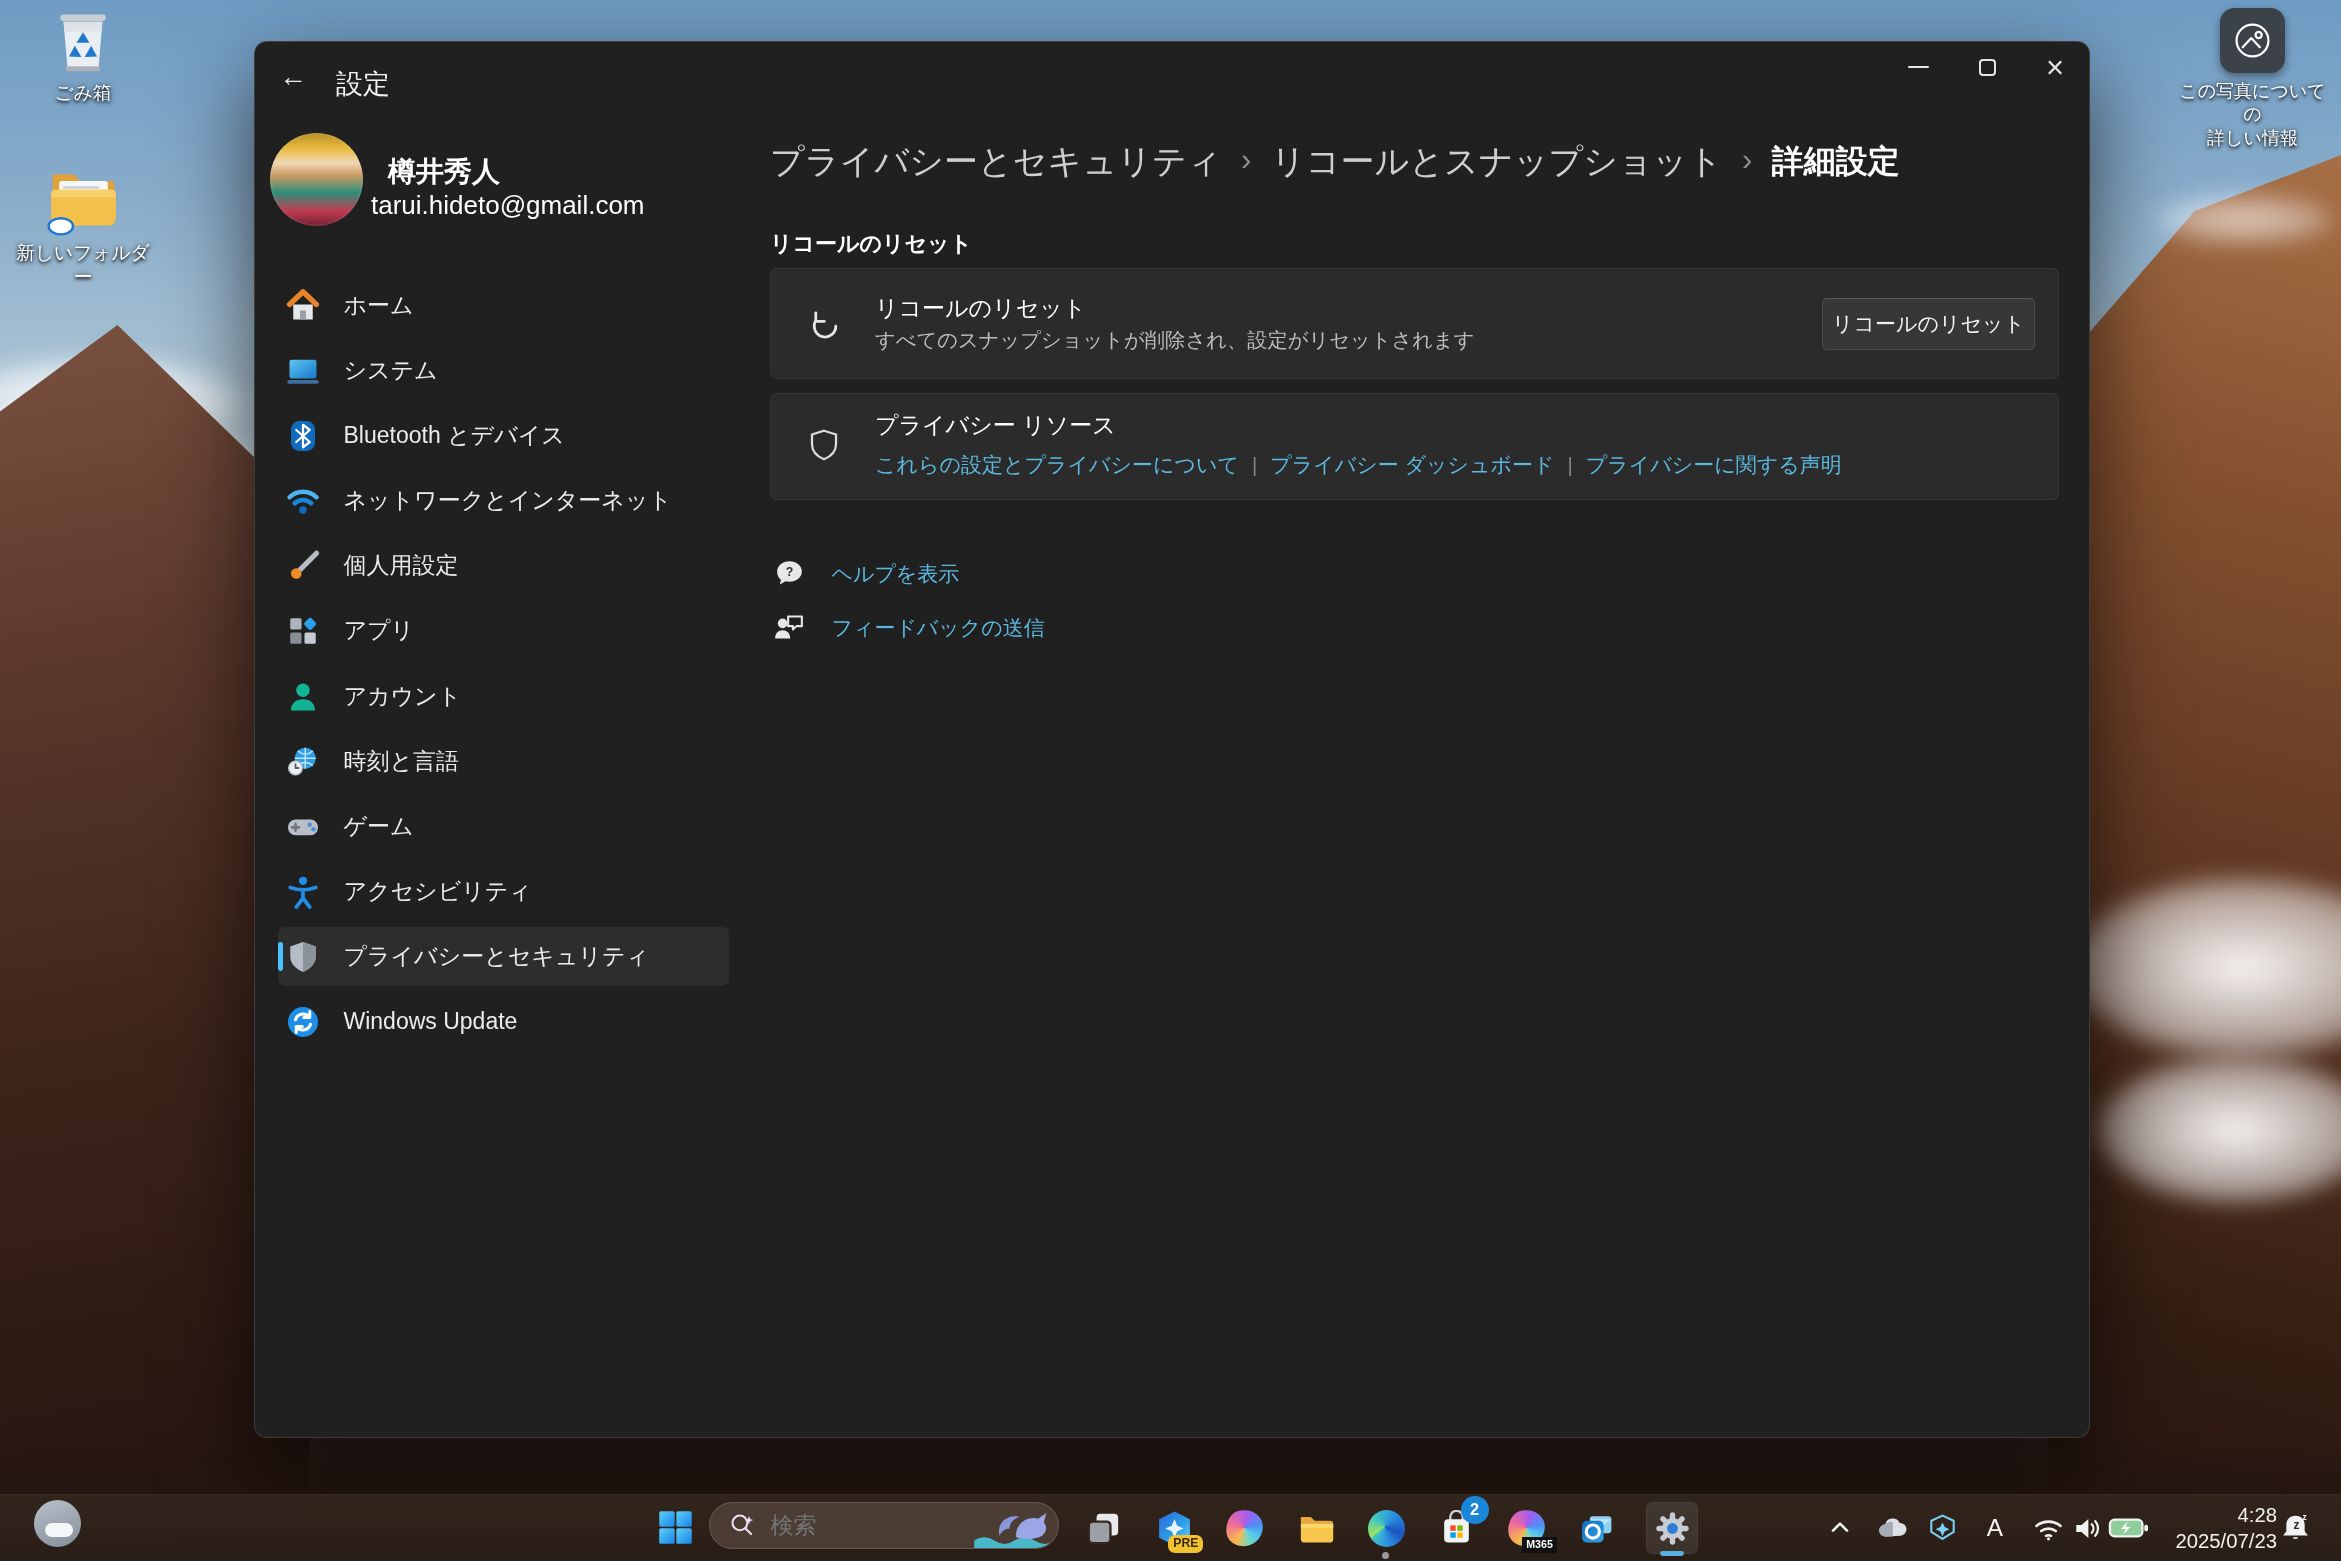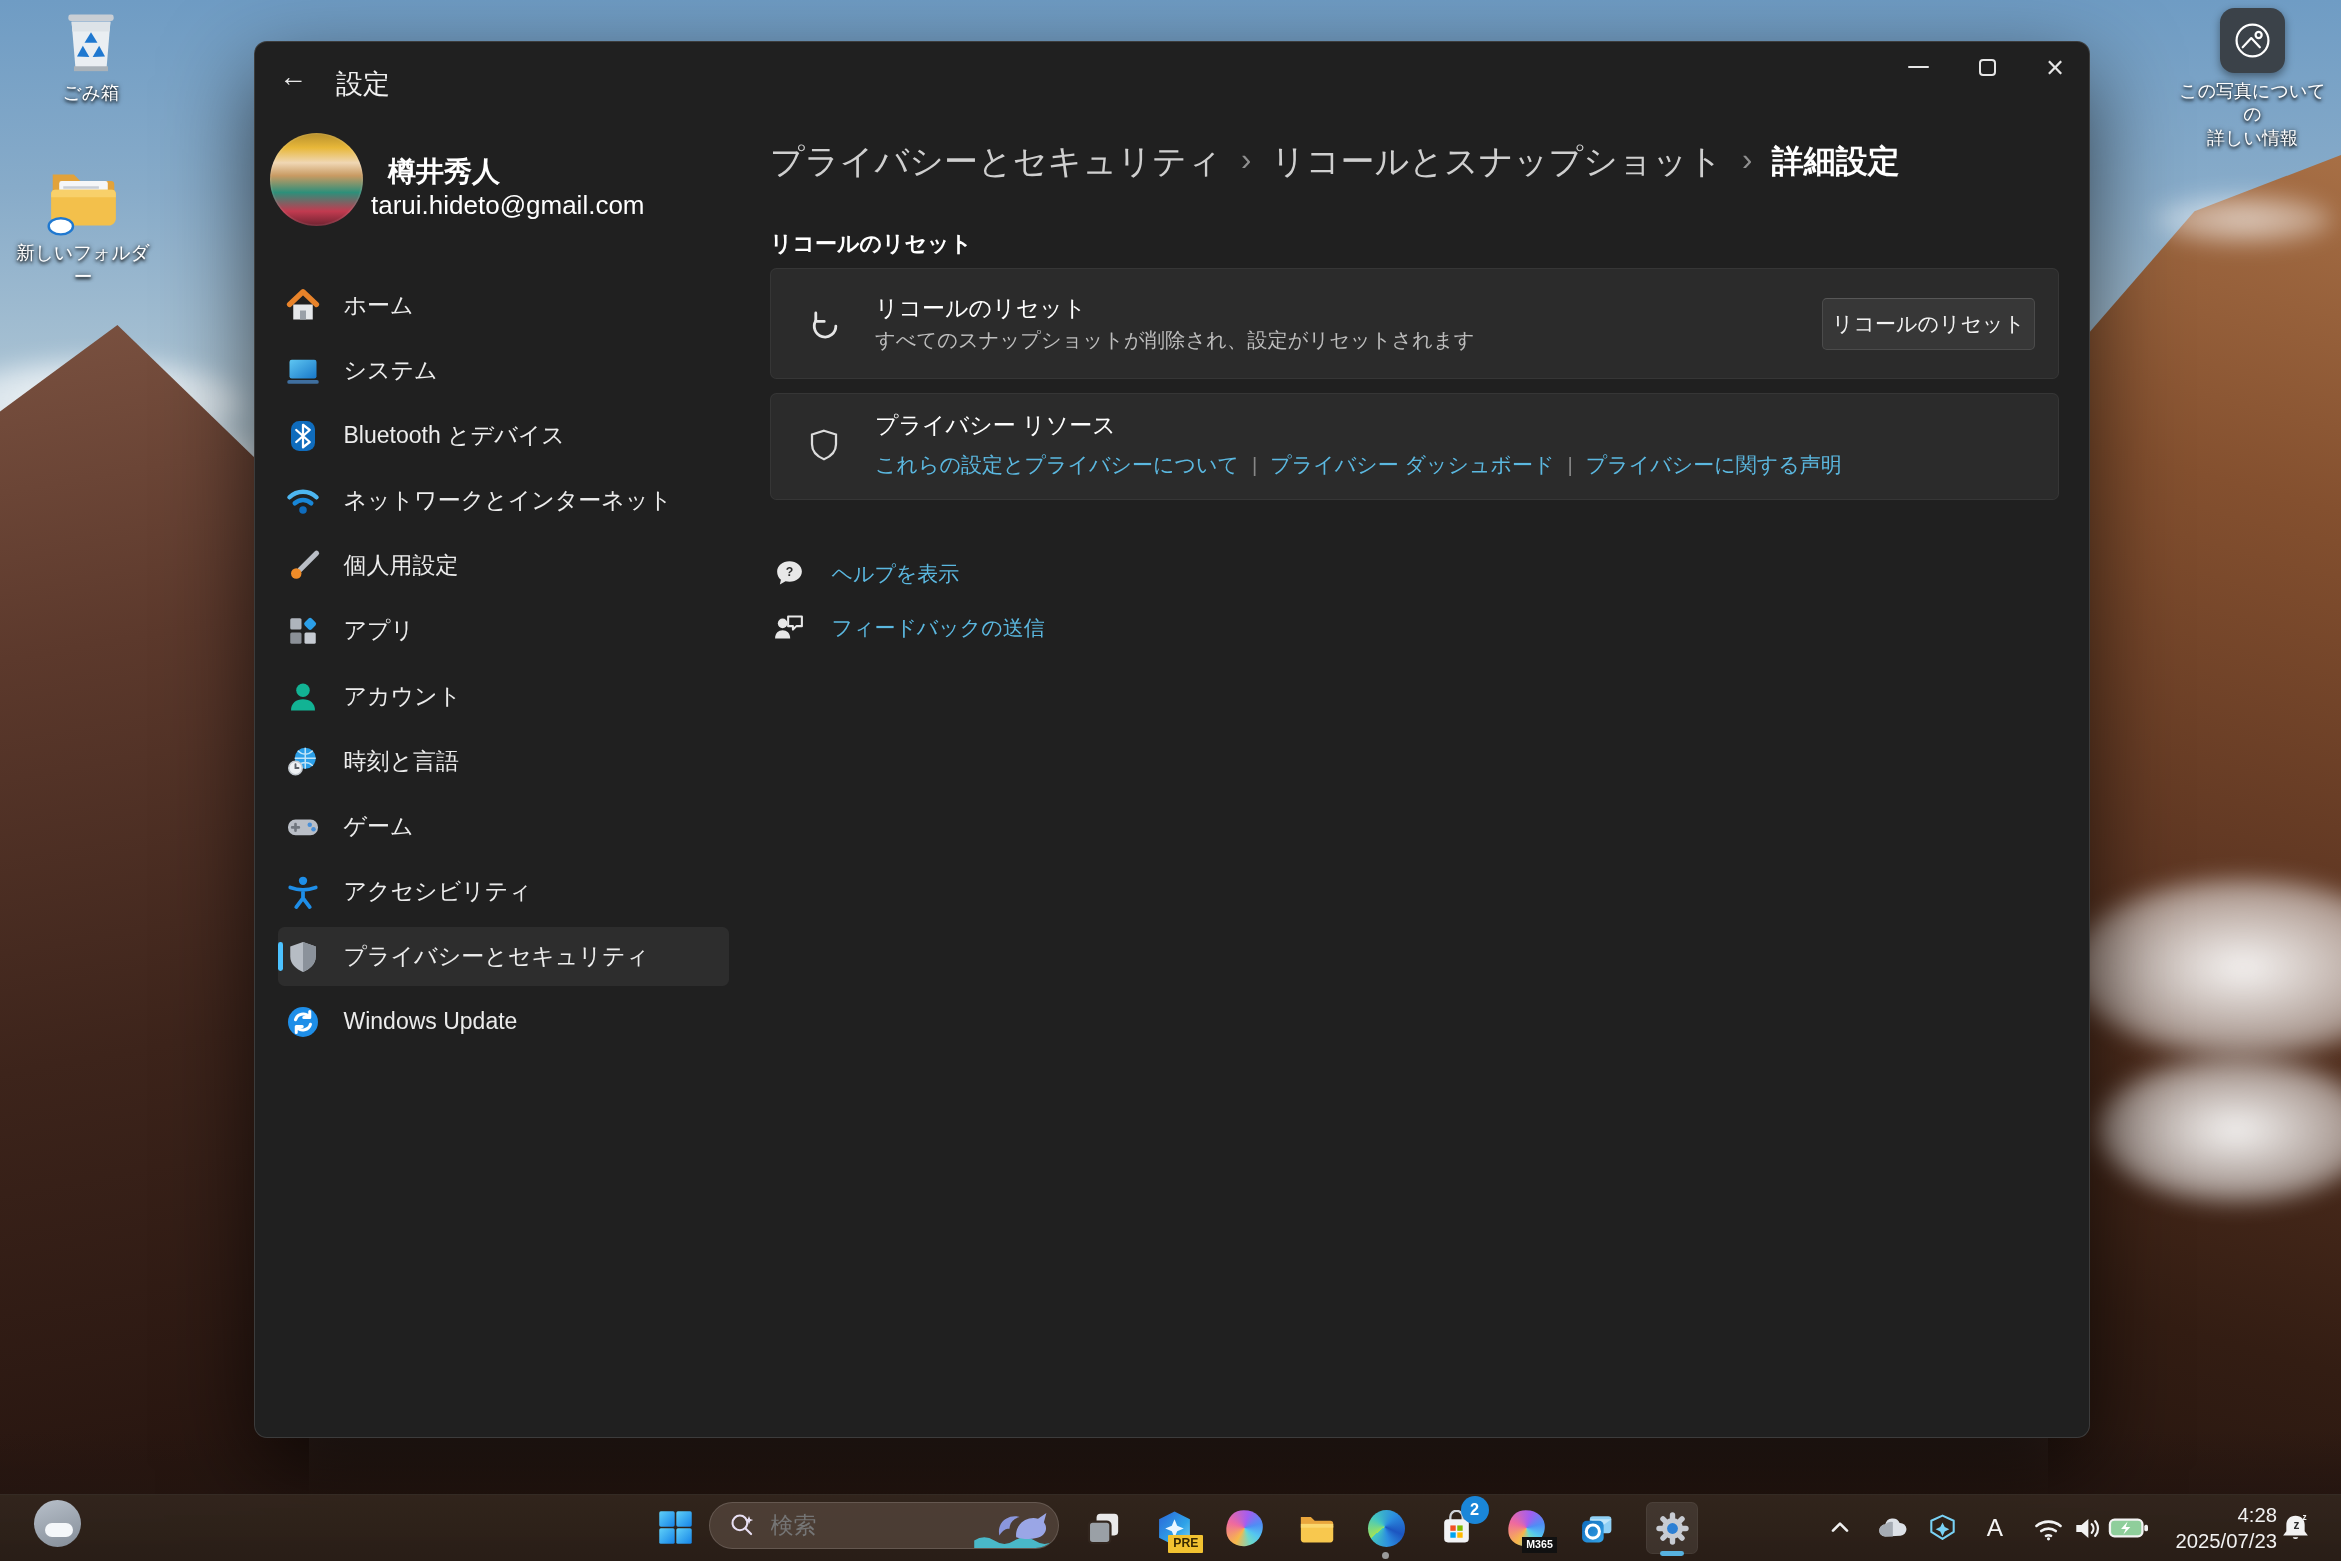--- a/index.html
+++ b/index.html
@@ -21,21 +21,21 @@
   .cloud{border-radius:50%;background:radial-gradient(ellipse at center,rgba(255,255,255,.95) 0%,rgba(255,255,255,.55) 55%,rgba(255,255,255,0) 100%);filter:blur(11.4px);}
   .c1{left:-49px;top:358px;width:293px;height:89px;}
   .c2{left:16.3px;top:423px;width:244px;height:73px;}
   .c3{right:-73px;top:878px;width:342px;height:179px;}
   .c4{right:-33px;top:1057px;width:276px;height:146px;}
   .c5{right:8.1px;top:195px;width:179px;height:49px;opacity:.7;}
 
   
   .desk-ico{width:138px;text-align:center;color:#fff;}
   .desk-ico .dlabel{font-size:18.7px;line-height:24.4px;text-shadow:0 1.6px 3.3px rgba(0,0,0,.9),0 0 4.9px rgba(0,0,0,.7);}
-  #icon-bin{left:22px;top:8.1px;}
+  #icon-bin{left:14px;top:8.1px;}
   #icon-folder{left:14px;top:168px;}
   #icon-photo{left:2171px;top:8.1px;width:163px;}
   #icon-photo .dlabel{font-size:18px;line-height:23.6px;}
   .ico-art{display:block;margin:0 auto 4.9px auto;}
   .photo-tile{width:65px;height:65px;margin:0 auto 6.5px auto;border-radius:14.6px;background:#3b4249;
     display:flex;align-items:center;justify-content:center;box-shadow:0 3.3px 8.1px rgba(0,0,0,.4);}
 
   
   #win{left:254px;top:41px;width:1836px;height:1397px;background:#202020;border-radius:13px;
     border:0.8px solid rgba(255,255,255,.13);box-shadow:0 33px 89px rgba(0,0,0,.65);overflow:hidden;}
@@ -102,21 +102,21 @@
   .tb-search svg.mag{color:#e8dff2;margin-right:14.6px;flex:0 0 auto;}
   .tb-search input{background:transparent;border:none;outline:none;color:#e4e4e4;font-size:23px;width:179px;font-family:inherit;}
   .tb-highlight{margin-left:auto;height:47px;display:flex;align-items:center;}
   .tb-app{top:7.3px;width:52px;height:52px;display:flex;align-items:center;justify-content:center;border-radius:6.5px;}
   .tb-app.active{background:rgba(255,255,255,.09);border:0.8px solid rgba(255,255,255,.05);}
   .blob{width:37px;height:36px;border-radius:46% 54% 52% 48% / 58% 46% 54% 42%;transform:rotate(-8deg);
     background:conic-gradient(from 220deg,#f7b84b,#ef6a9e 22%,#a45df0 45%,#4f8df5 62%,#54c6f0 75%,#6fd8c8 85%,#f7b84b);}
   .edge-ball{width:37px;height:37px;border-radius:50%;
     background:conic-gradient(from 230deg at 45% 45%,#9ee35a,#45c8c0 22%,#2b8de0 48%,#1c55c0 68%,#2b8de0 82%,#45c8c0 100%);}
   .badge-pre{position:absolute;right:-3.3px;bottom:1.6px;background:#f2c230;color:#3a2a00;font-size:12.2px;font-weight:700;
-    padding:1.6px 4.9px;border-radius:1px;line-height:1.2;}
+    padding:1.6px 4.9px;border-radius:7px;line-height:1.2;}
   .badge-m365{position:absolute;right:-4.9px;bottom:1.6px;background:#111;color:#fff;font-size:10.6px;font-weight:700;
     padding:1.6px 4.1px;border-radius:0;line-height:1.2;}
   .badge-count{position:absolute;right:-6.5px;top:-6.5px;width:28px;height:28px;border-radius:50%;background:#1a86d8;
     color:#fff;font-size:16.3px;font-weight:700;display:flex;align-items:center;justify-content:center;}
   .run-dot{top:57px;width:7.3px;height:7.3px;border-radius:4.1px;background:#9a9a9a;}
   .active-bar{top:56px;width:24.4px;height:4.9px;border-radius:2.4px;background:#57b2e0;}
   .tray-ico{top:12.2px;width:42px;height:42px;display:flex;align-items:center;justify-content:center;color:#f0f0f0;}
   .tray-ime{font-size:24.4px;color:#f5f5f5;}
   .tray-clock{left:2132px;top:7.3px;width:145px;height:54px;text-align:right;color:#f2f2f2;font-size:20.3px;line-height:26px;}
 

